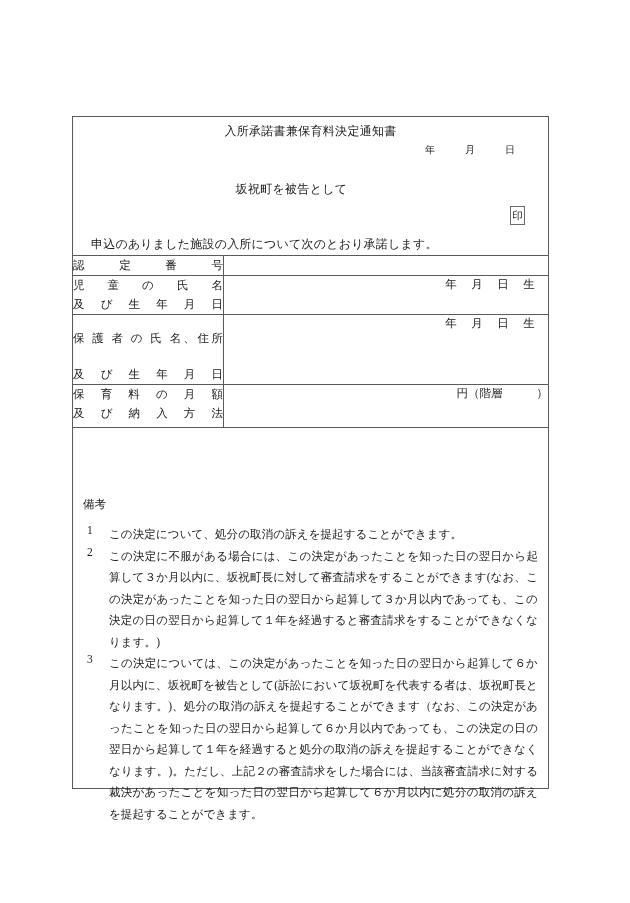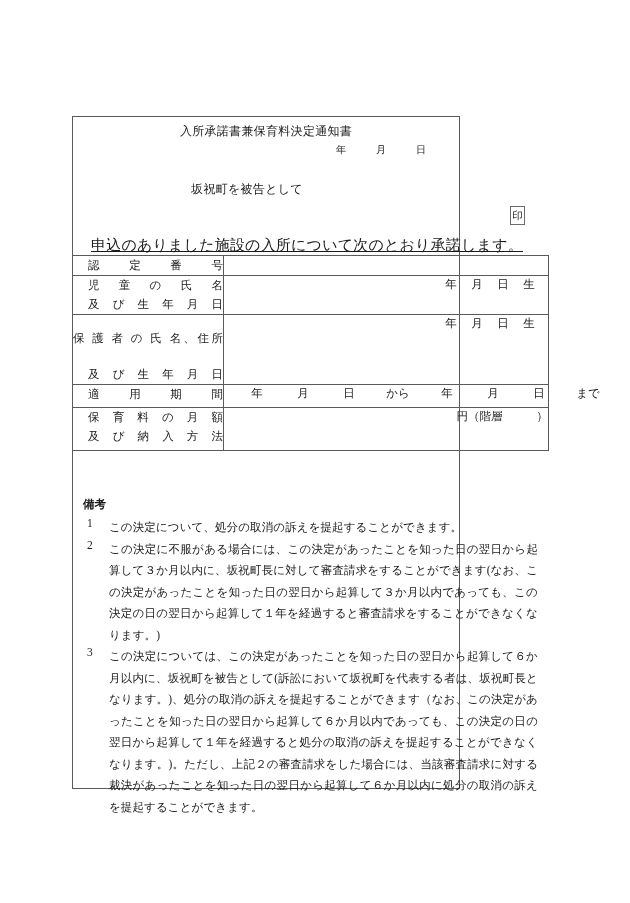--- a/index.html
+++ b/index.html
@@ -32,21 +32,21 @@
     font-size: 11.5px;
     letter-spacing: 0.2px;
     white-space: nowrap;
   }
 
   
   .frame {
     position: absolute;
     left: 72px;
     top: 116px;
-    width: 388px;
+    width: 477px;
     height: 673px;
     border: 1px solid #5a5a5a;
     box-sizing: border-box;
   }
 
   
   .doc-title {
     position: absolute;
     left: 0;
     top: 6px;
@@ -87,24 +87,23 @@
     box-sizing: border-box;
     font-size: 10.5px;
     line-height: 17px;
     text-align: center;
   }
 
   .lead-text {
     position: absolute;
     left: 18px;
     top: 119px;
-    font-size: 15px;
+    font-size: 12px;
     letter-spacing: 0.2px;
     white-space: nowrap;
-    text-decoration: underline;
   }
 
   
   table.form-table {
     position: absolute;
     left: -1px;
     top: 138px;
     width: 477px;
     border-collapse: collapse;
     table-layout: fixed;
@@ -125,21 +124,20 @@
     box-sizing: border-box;
   }
 
   
   .spread {
     display: block;
     text-align: justify;
     text-align-last: justify;
     white-space: nowrap;
     line-height: 19px;
-    margin-left: 15px;
   }
   .spread-narrow {
     display: block;
     text-align: justify;
     text-align-last: justify;
     line-height: 19px;
   }
 
   .row-h1 { height: 20px; }
   .row-h2 { height: 38px; }
@@ -180,22 +178,21 @@
     position: absolute;
     left: 0;
     top: 374px;
     width: 477px;
     box-sizing: border-box;
     padding: 4px 12px 0 10px;
     font-size: 11.5px;
   }
   .remarks-title {
     line-height: 18px;
-    margin-bottom: 4px;
-    font-weight: bold;
+    margin-bottom: 11px;
   }
   .rem-item {
     position: relative;
     padding-left: 26px;
     margin-bottom: 0;
   }
   .rem-num {
     position: absolute;
     left: 4px;
     top: 0;
@@ -257,30 +254,20 @@
           <span class="spread guardian-pad2">及　び　生　年　月　日</span>
         </td>
         <td class="value">
           <div class="birth-line">
             <span class="g">年</span><span class="g">月</span><span class="g">日</span><span class="g">生</span>
           </div>
         </td>
       </tr>
 
 
-      <tr class="row-h5">
-        <td class="label">
-          <span class="spread">適　　用　　期　　間</span>
-        </td>
-        <td class="value">
-          <div class="period-line">
-            <span class="g">年</span><span class="g">月</span><span class="g">日</span><span class="g2">から</span><span class="g">年</span><span class="g">月</span><span class="g">日</span><span class="g2">まで</span>
-          </div>
-        </td>
-      </tr>
 
       <tr class="row-h6">
         <td class="label">
           <span class="spread">保　育　料　の　月　額</span>
           <span class="spread">及　び　納　入　方　法</span>
         </td>
         <td class="value">
           <div class="fee-line">
             <span>円（階層</span><span class="gap"></span><span>）</span>
           </div>

